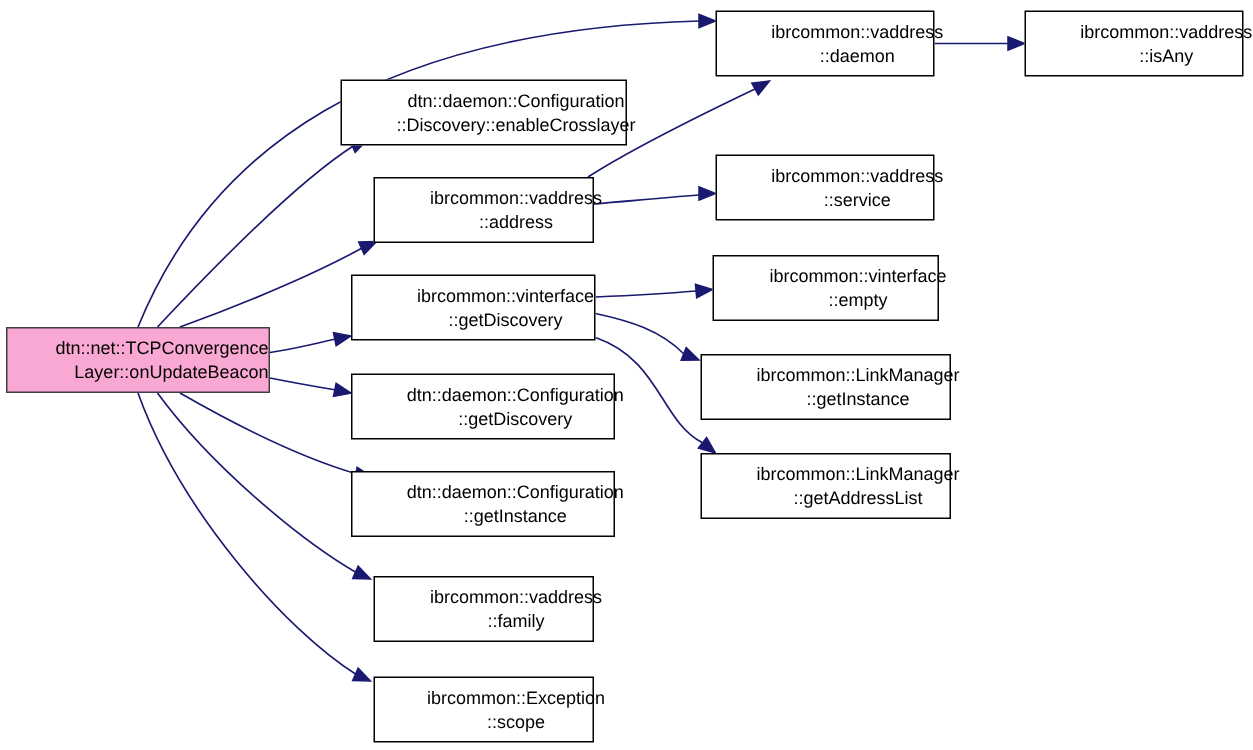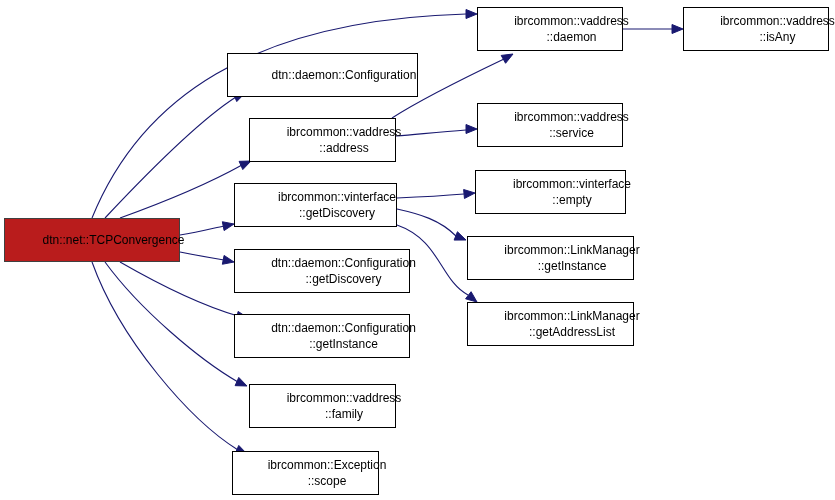--- a/index.html
+++ b/index.html
@@ -1,21 +1,21 @@
 <!DOCTYPE html>
 <html><head>
 <meta charset="utf-8">
 <style>
   html, body { margin: 0; padding: 0; background: #ffffff; }
   body { width: 835px; height: 500px; position: relative; overflow: hidden; font-family: "Liberation Sans", sans-serif; }
   #graph { position: absolute; left: 0; top: 0; width: 835px; height: 500px; }
   .node { position: absolute; box-sizing: border-box; border: 1px solid #000; background: #fff;
           display: flex; flex-direction: column; align-items: center; justify-content: center;
           font-size: 12px; line-height: 16px; color: #000; text-align: center; }
-  .node.root { background: #b91c1c; border-color: #404040; }
+  .node.root { background: #f9a8d4; border-color: #404040; align-items: flex-end; }
   .node span { white-space: nowrap; margin-left: 43px; }
   svg path.edge { fill: none; stroke: #191970; stroke-width: 1.1; }
   svg polygon.head { fill: #191970; stroke: #191970; }
 </style>
 </head>
 <body>
 
 <div id="graph">
   <svg id="edges" width="835" height="500">
       <path d="M92,218 C140,100 250,20 466,14" class="edge"></path>
@@ -43,23 +43,25 @@
       <path d="M397,209 C420,214 440,220 456,236" class="edge"></path>
       <polygon points="466,240 457.45801444385563,231.7365574511212 454.1154983566687,240.09284766908854" class="head"></polygon>
       <path d="M397,225 C440,240 440,280 468,295" class="edge"></path>
       <polygon points="477,302 471.07985836967754,291.6945682731424 465.5543928480433,298.79873822952936" class="head"></polygon>
       <path d="M623,29 C640,29 660,29 672,29" class="edge"></path>
       <polygon points="683,29 672,24.5 672,33.5" class="head"></polygon>
     </svg>
   <div id="nodes">
       <div class="node root" style="left: 4px; top: 218px; width: 176px; height: 44px;">
         <span>dtn::net::TCPConvergence</span>
+        <span>Layer::onUpdateBeacon</span>
       </div>
       <div class="node" style="left: 227px; top: 53px; width: 191px; height: 44px;">
         <span>dtn::daemon::Configuration</span>
+        <span>::Discovery::enableCrosslayer</span>
       </div>
       <div class="node" style="left: 249px; top: 118px; width: 147px; height: 44px;">
         <span>ibrcommon::vaddress</span>
         <span>::address</span>
       </div>
       <div class="node" style="left: 234px; top: 183px; width: 163px; height: 44px;">
         <span>ibrcommon::vinterface</span>
         <span>::getDiscovery</span>
       </div>
       <div class="node" style="left: 234px; top: 249px; width: 176px; height: 44px;">
@@ -67,21 +69,21 @@
         <span>::getDiscovery</span>
       </div>
       <div class="node" style="left: 234px; top: 314px; width: 176px; height: 44px;">
         <span>dtn::daemon::Configuration</span>
         <span>::getInstance</span>
       </div>
       <div class="node" style="left: 249px; top: 384px; width: 147px; height: 44px;">
         <span>ibrcommon::vaddress</span>
         <span>::family</span>
       </div>
-      <div class="node" style="left: 232px; top: 451px; width: 147px; height: 44px;">
+      <div class="node" style="left: 249px; top: 451px; width: 147px; height: 44px;">
         <span>ibrcommon::Exception</span>
         <span>::scope</span>
       </div>
       <div class="node" style="left: 477px; top: 7px; width: 146px; height: 44px;">
         <span>ibrcommon::vaddress</span>
         <span>::daemon</span>
       </div>
       <div class="node" style="left: 477px; top: 103px; width: 146px; height: 44px;">
         <span>ibrcommon::vaddress</span>
         <span>::service</span>

